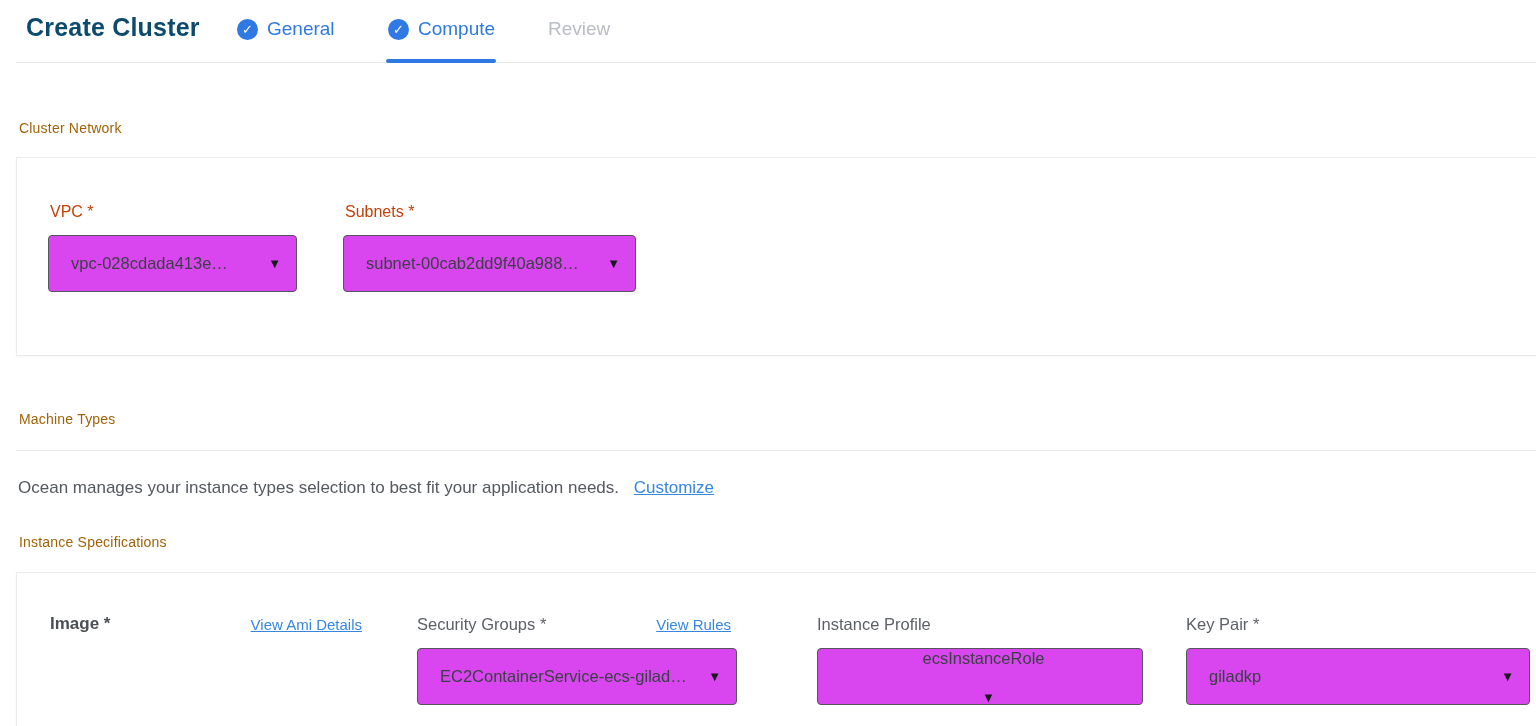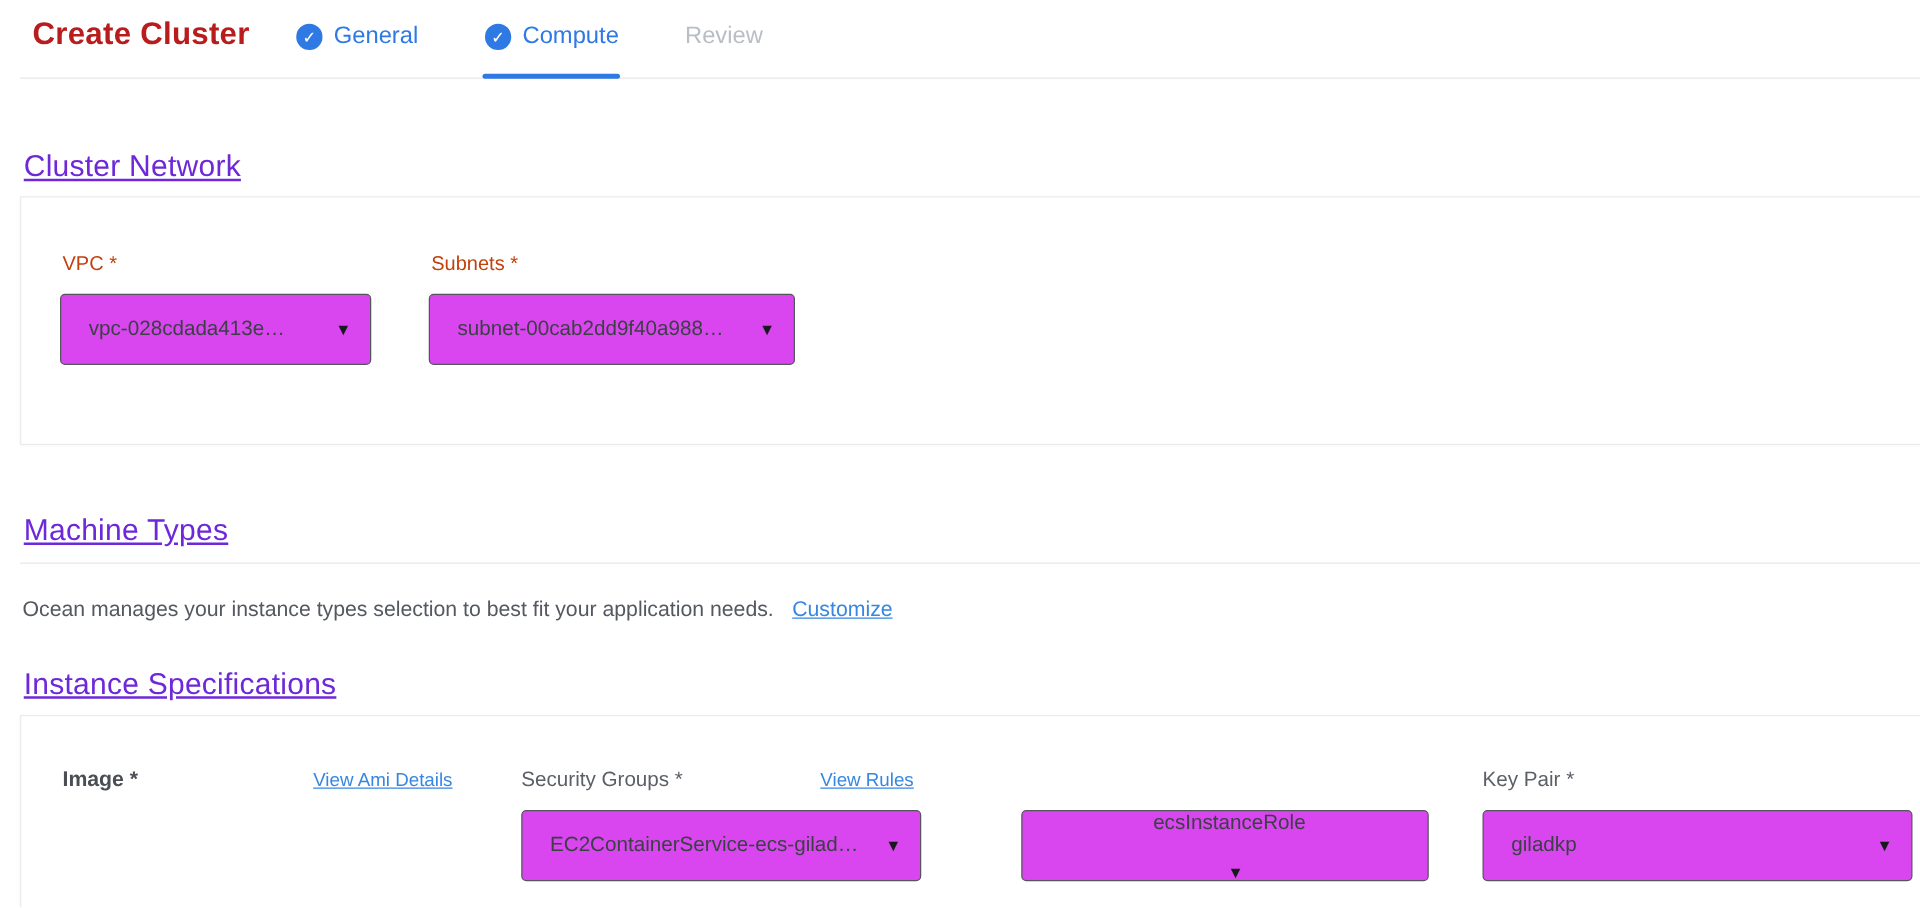--- a/index.html
+++ b/index.html
@@ -9,21 +9,21 @@
     width: 1536px; height: 726px;
     background: #ffffff;
     overflow: hidden;
     font-family: "Liberation Sans", "DejaVu Sans", sans-serif;
     color: #3f4348;
   }
 
   
   .page-title {
     position: absolute; left: 26px; top: 13px;
-    font-size: 25px; font-weight: 700; color: #b91c1c;
+    font-size: 25px; font-weight: 700; color: #0c4a6e;
     letter-spacing: 0.2px;
   }
   .tab {
     position: absolute; top: 16px; height: 26px;
     display: flex; align-items: center; gap: 9px;
     font-size: 19px; color: #2e79e3; cursor: pointer;
     white-space: nowrap;
   }
   .tab.review { color: #b9bdc4; }
   .tab-general { left: 237px; }
@@ -41,23 +41,22 @@
   }
   .active-underline {
     position: absolute; left: 386px; top: 59px;
     width: 110px; height: 4px; border-radius: 2px;
     background: #2e79e3;
   }
 
   
   .section-title {
     position: absolute; left: 19px;
-    font-size: 24px; font-weight: 400; color: #6d28d9;
+    font-size: 14px; font-weight: 400; color: #a16207;
     letter-spacing: 0.2px;
-    text-decoration: underline;
   }
   .title-cluster-network { top: 120px; }
   .title-machine-types { top: 411px; }
   .title-instance-specs { top: 534px; }
 
   .card {
     position: absolute; left: 16px; width: 1530px;
     background: #ffffff;
     border: 1px solid #eaecee;
     box-shadow: 0 1px 3px rgba(0,0,0,0.04);
@@ -184,20 +183,23 @@
   <div class="label-row lr-image">
     <span class="field-label-inline bold">Image *</span>
     <a class="link">View Ami Details</a>
   </div>
 
   <div class="label-row lr-sg">
     <span class="field-label-inline">Security Groups *</span>
     <a class="link">View Rules</a>
   </div>
 
+  <div class="label-row lr-profile">
+    <span class="field-label-inline">Instance Profile</span>
+  </div>
 
   <div class="label-row lr-keypair">
     <span class="field-label-inline">Key Pair *</span>
   </div>
 
 
   <div class="select sel-sg">
     <span class="select-value">EC2ContainerService-ecs-gilad…</span>
     <span class="caret">▼</span>
   </div>

